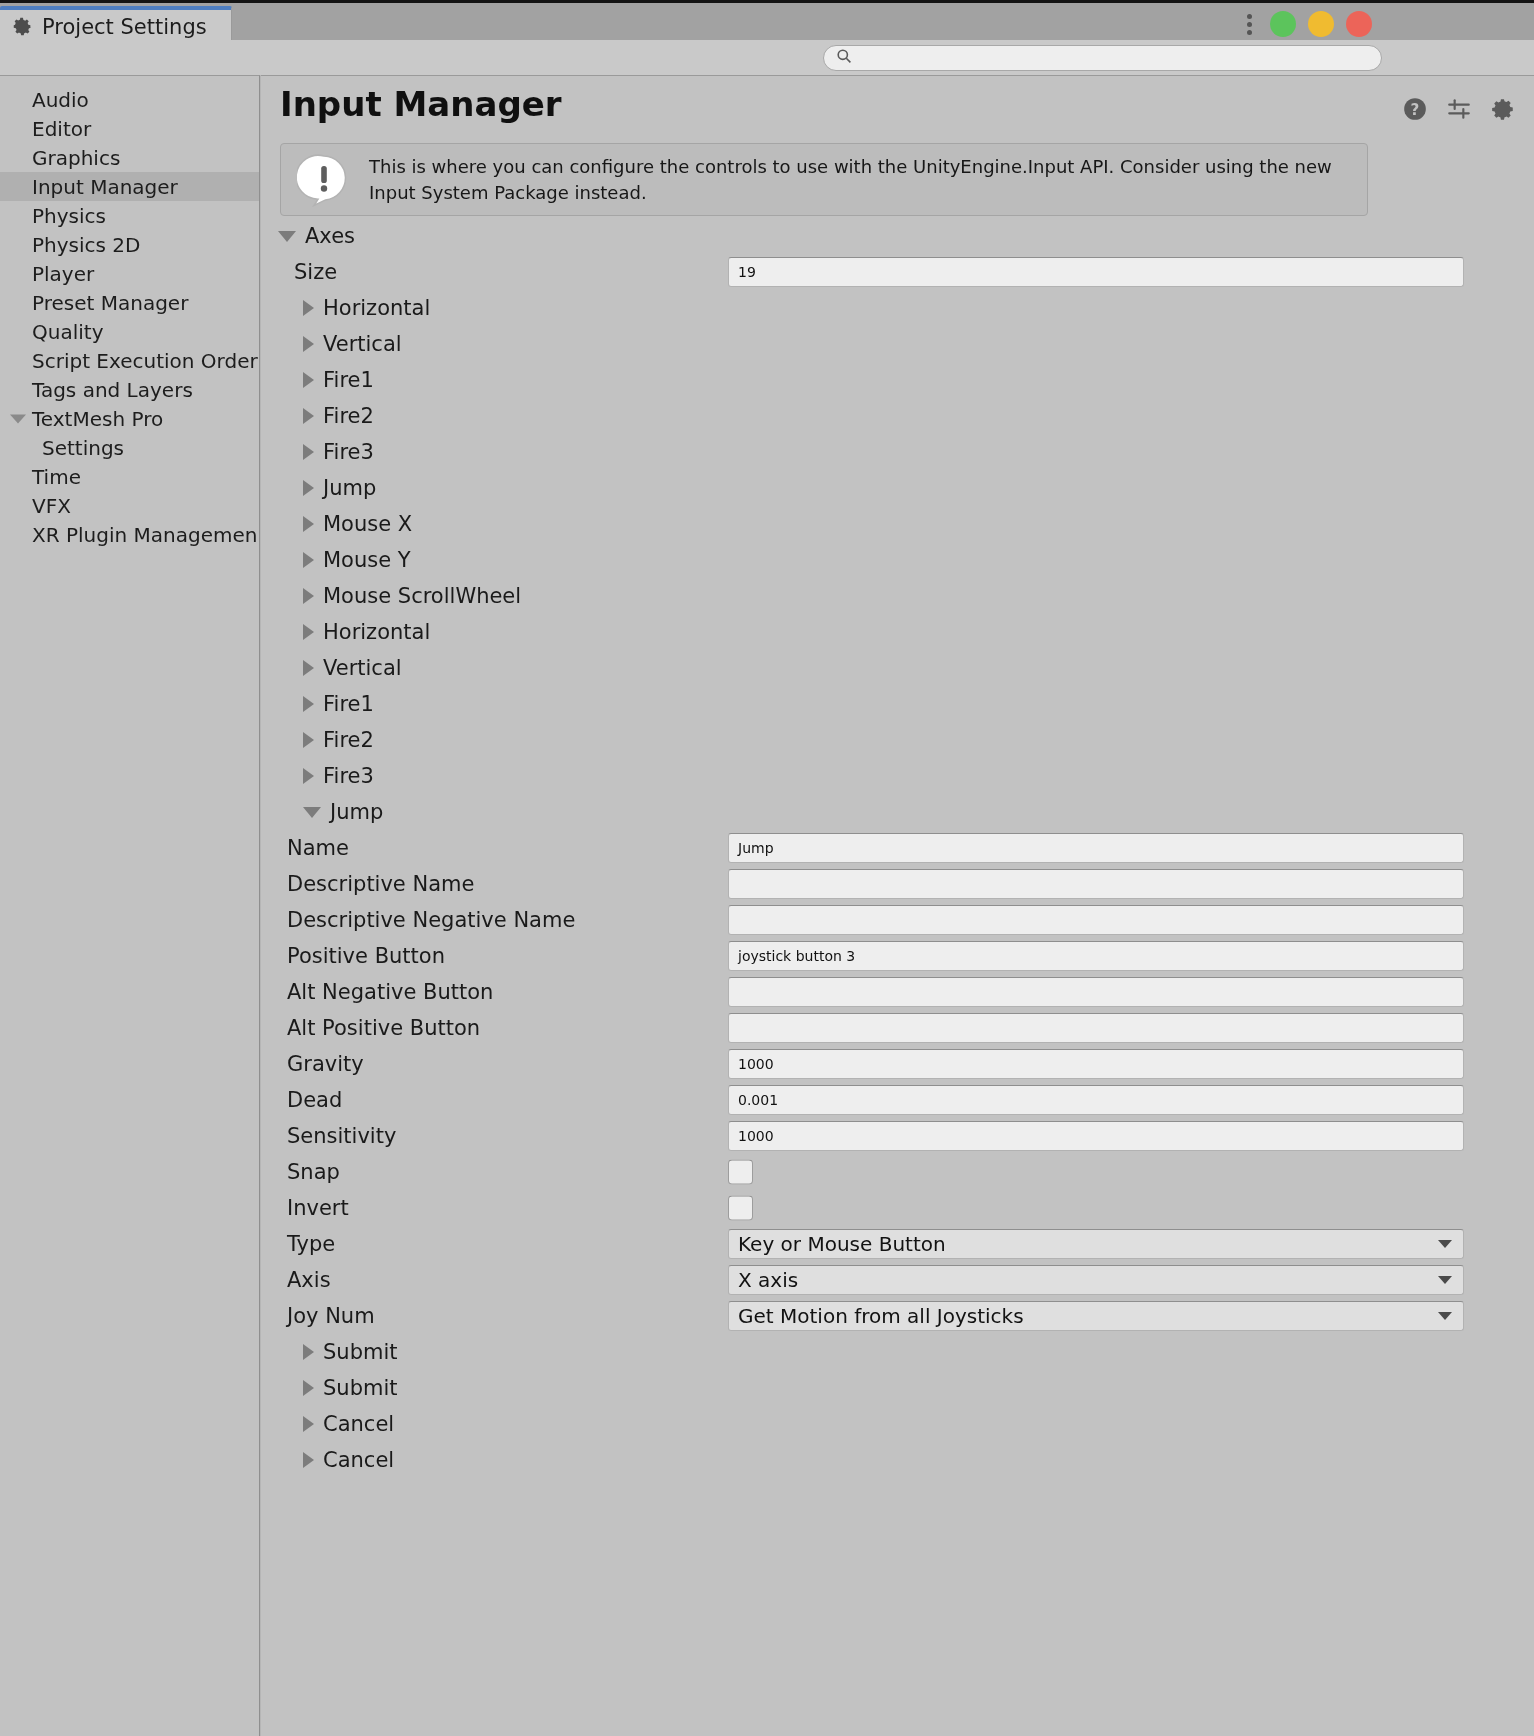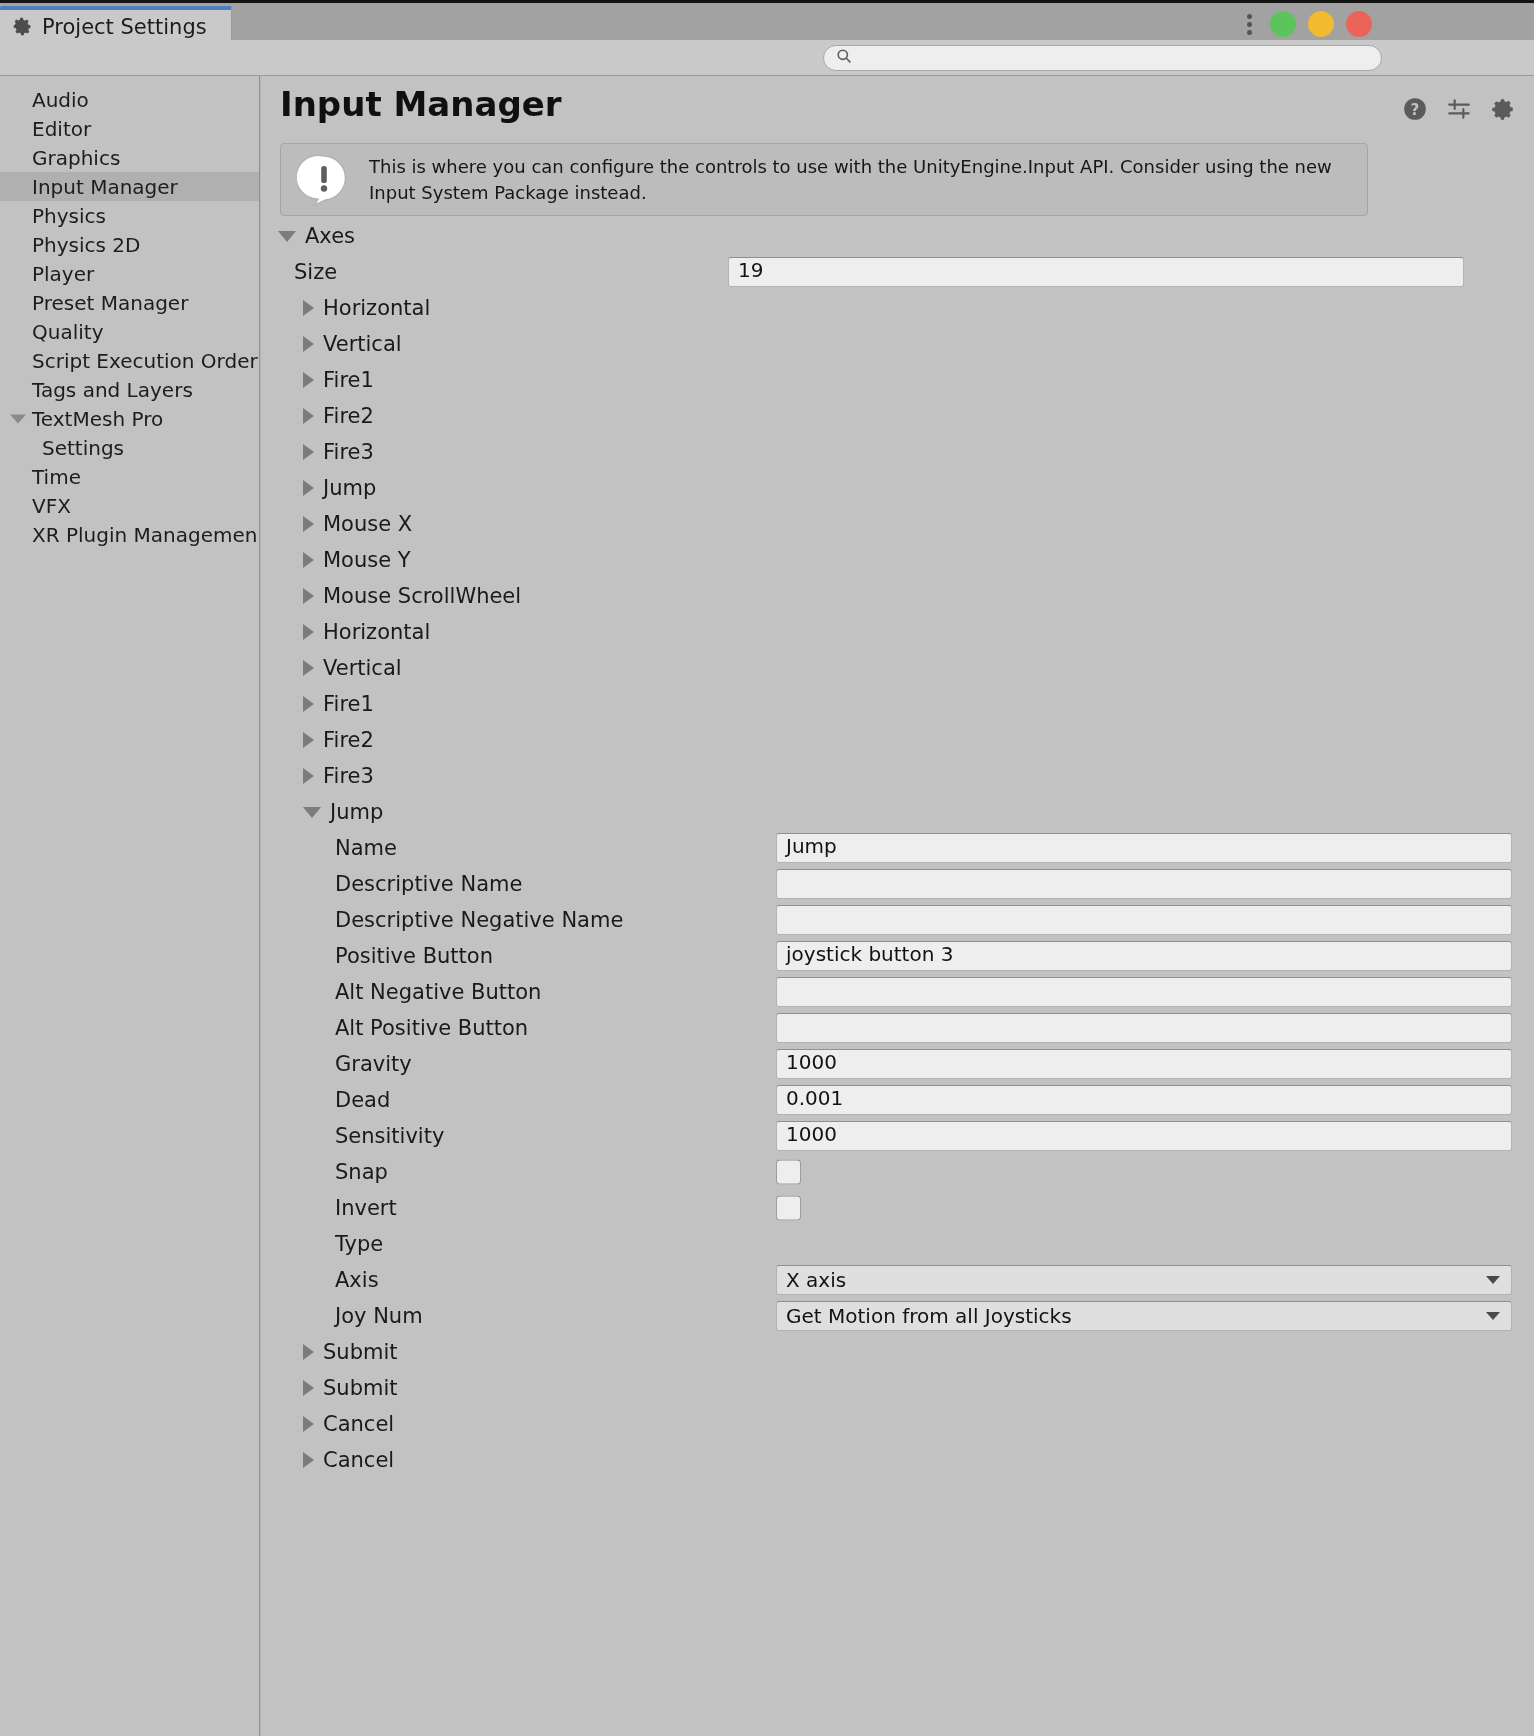--- a/index.html
+++ b/index.html
@@ -127,28 +127,28 @@
     border-left: 11px solid #7c7c7c;
   }
   .tri.expanded {
     border-left: 9px solid transparent; border-right: 9px solid transparent;
     border-top: 11px solid #7c7c7c;
   }
 
   .lv0 { padding-left: 17px; }
   .lv1 { padding-left: 33px; }
   .lv2 { padding-left: 42px; }
-  .lv3 { padding-left: 26px; margin-left: 48px; }
+  .lv3 { padding-left: 26px; }
 
   .field {
     position: absolute; left: 467px; width: 736px; height: 30px;
     background: #eeeeee; border: 1px solid #b2b2b2; border-top-color: #8e8e8e;
     border-radius: 3px;
-    display: flex; padding-left: 9px;
-    font-size: 20px; color: #121212;
+    display: flex; align-items: center; padding-left: 9px;
+    font-size: 14px; color: #121212;
   }
   .dropdown {
     position: absolute; left: 467px; width: 736px; height: 30px;
     background: #dfdfdf; border: 1px solid #b2b2b2; border-top-color: #8e8e8e;
     border-radius: 3px;
     display: flex; align-items: center; padding-left: 9px;
     font-size: 20px; color: #121212;
   }
   .dropdown .caret {
     position: absolute; right: 11px; top: 50%; transform: translateY(-50%);
@@ -420,20 +420,24 @@
         <div class="row lv3">
           <span class="row-label">Snap</span>
           <div class="checkbox"></div>
         </div>
         <div class="row lv3">
           <span class="row-label">Invert</span>
           <div class="checkbox"></div>
         </div>
         <div class="row lv3">
           <span class="row-label">Type</span>
+          <div class="dropdown">
+            <span>Key or Mouse Button</span>
+            <span class="caret"></span>
+          </div>
         </div>
         <div class="row lv3">
           <span class="row-label">Axis</span>
           <div class="dropdown">
             <span>X axis</span>
             <span class="caret"></span>
           </div>
         </div>
         <div class="row lv3">
           <span class="row-label">Joy Num</span>

